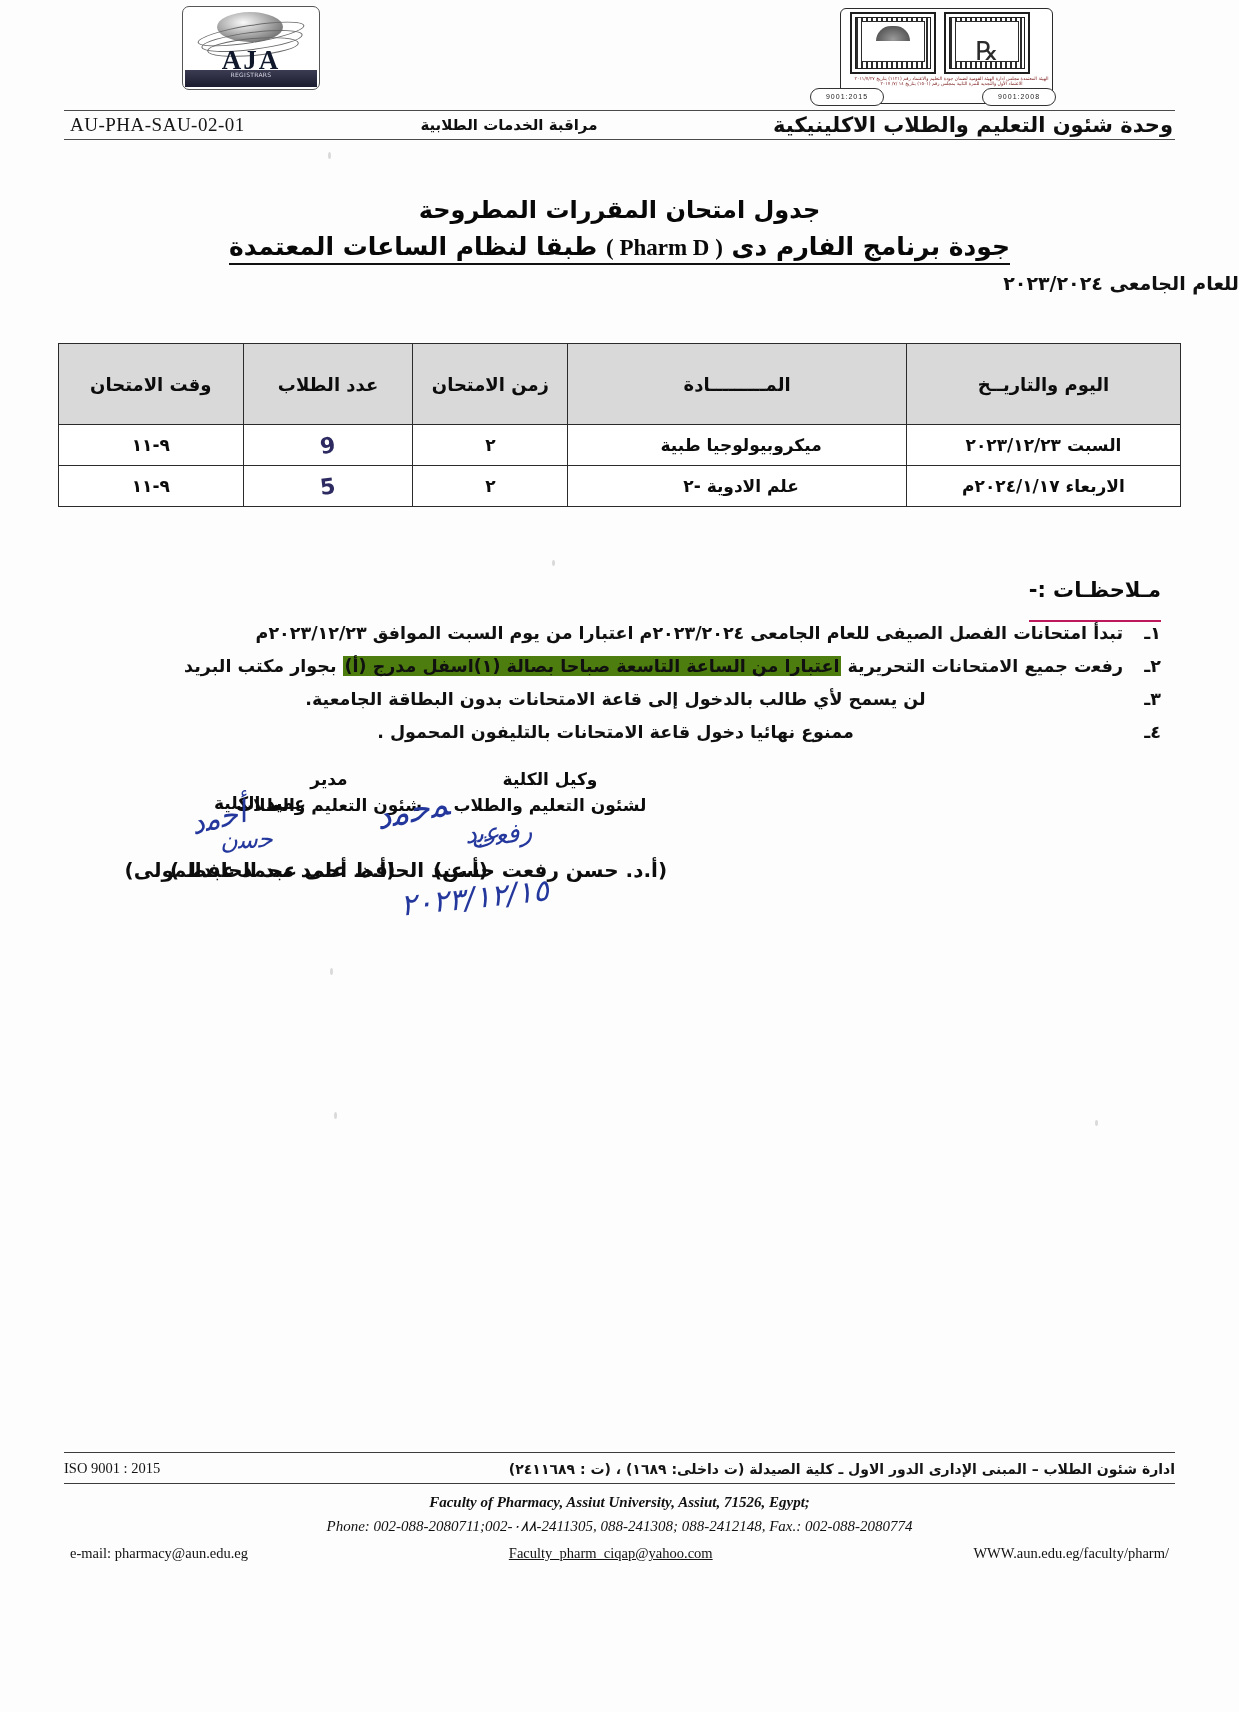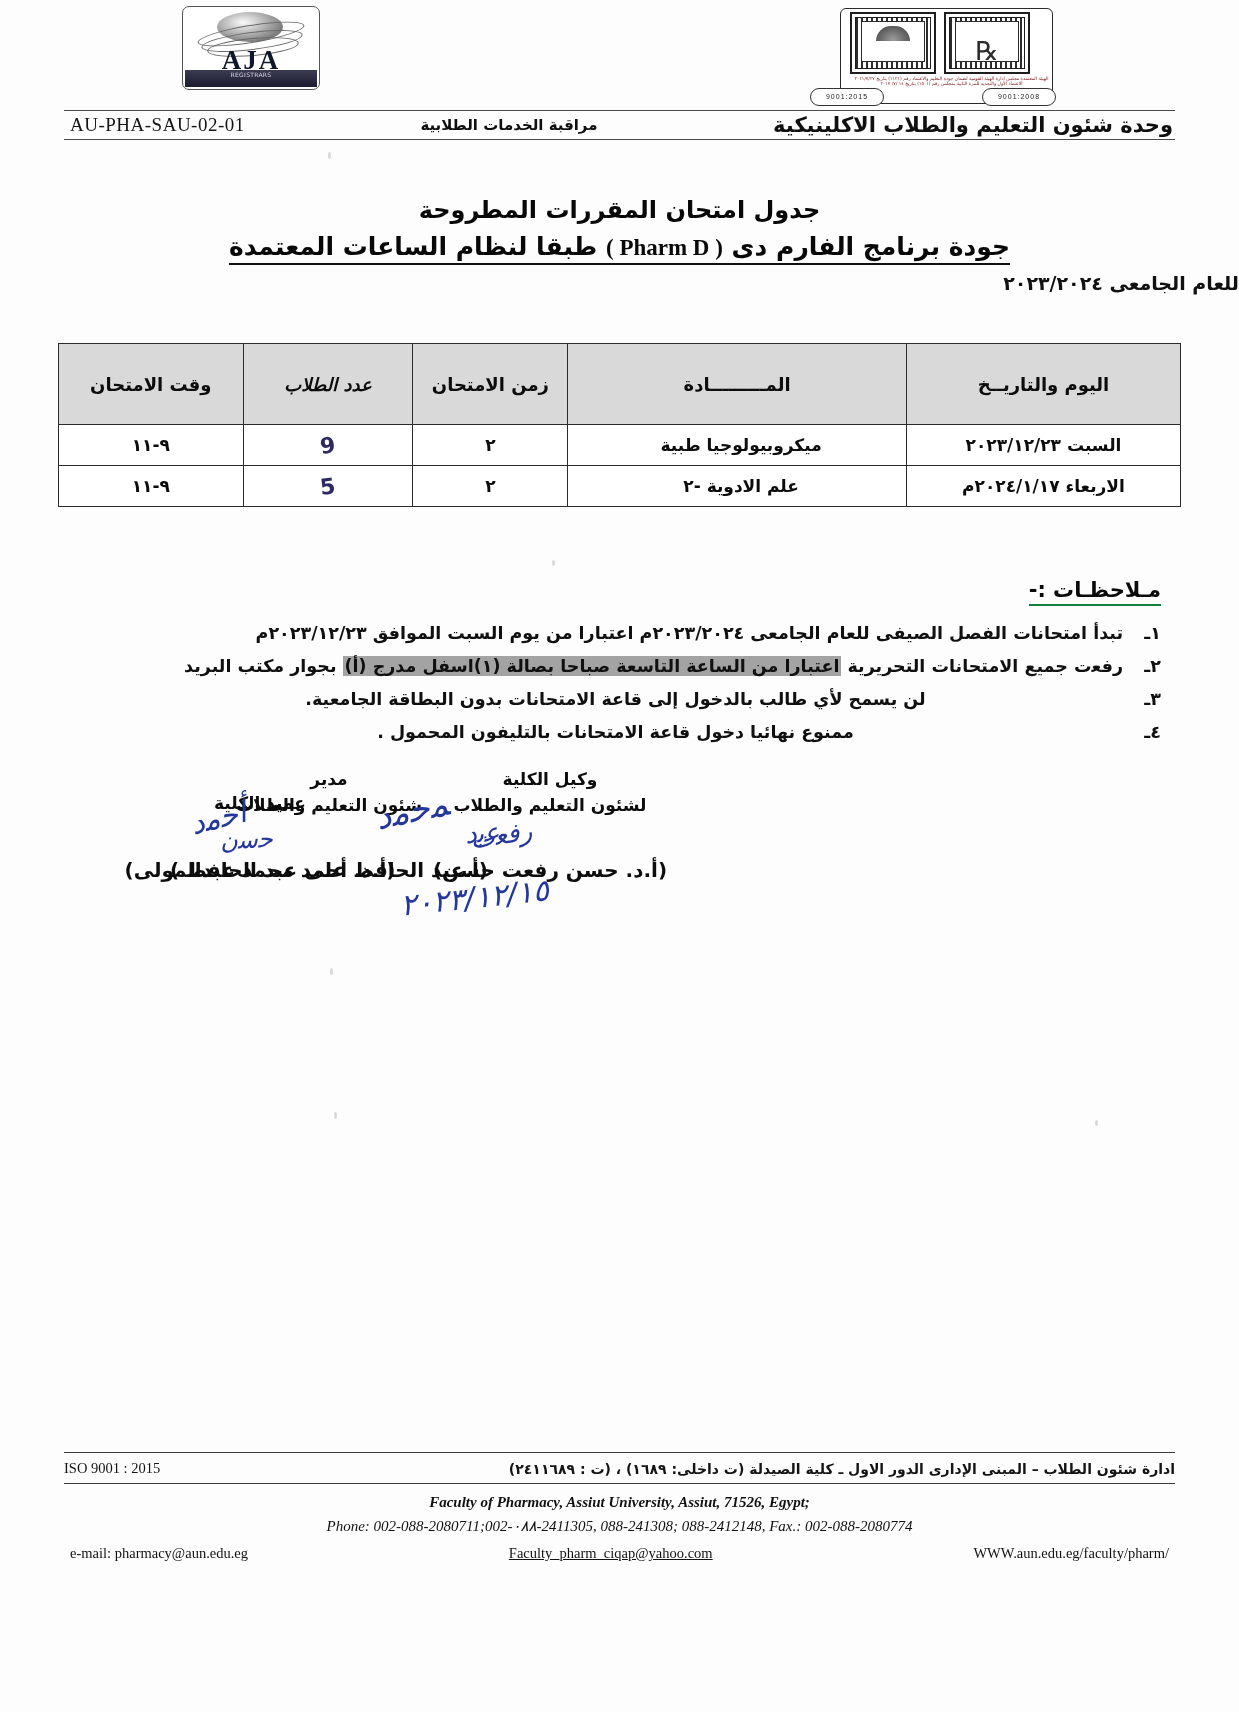--- a/index.html
+++ b/index.html
@@ -272,43 +272,43 @@
     height: 74px;
     font-size: 18px;
   }
   .exam-table tbody td {
     height: 34px;
     background: #ffffff;
   }
   .col-date    { width: 25.0%; }
   .col-subject { width: 31.5%; }
   .col-dur     { width: 13.0%; }
-  .col-count   { width: 14.5%; font-style: italic; }
+  .col-count   { width: 14.5%; }
   .col-time    { width: 16.0%; }
   td.cell-subject { text-align: center; padding-inline-end: 22px; }
   td.cell-date { font-size: 17px; }
   .hand {
     font-family: "DejaVu Sans", sans-serif;
     font-weight: 700;
     font-size: 22px;
     color: #2c2a60;
     transform: rotate(-7deg);
     display: inline-block;
   }
 
   
   .notes-title {
     position: absolute;
     right: 78px;
     top: 578px;
     direction: rtl;
     font-weight: 700;
     font-size: 21px;
-    border-bottom: 2px solid #15803d;
-    padding-bottom: 2px;
+    border-bottom: 2px solid #be185d;
+    padding-bottom: 18px;
     color: #0b0b0b;
   }
   .notes-list {
     position: absolute;
     right: 78px;
     left: 108px;
     top: 618px;
     direction: rtl;
     margin: 0;
     padding: 0;
@@ -322,21 +322,21 @@
     font-weight: 700;
     line-height: 30px;
     color: #101010;
     margin-bottom: 3px;
   }
   .note-num { width: 24px; flex: none; text-align: right; }
   .note-body { flex: 1; }
   .note-2 { text-align: right; }
   .note-3, .note-4 { text-align: center; }
   .hl {
-    background: #a3a3a3;
+    background: #4d7c0f;
     padding: 0 2px;
   }
 
   
   .sig {
     position: absolute;
     width: 300px;
     text-align: center;
     direction: rtl;
     font-weight: 700;

